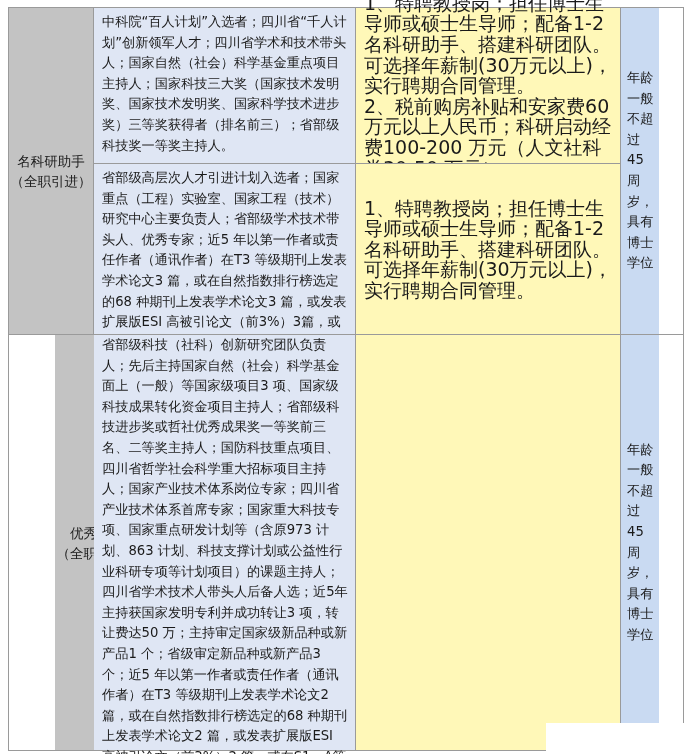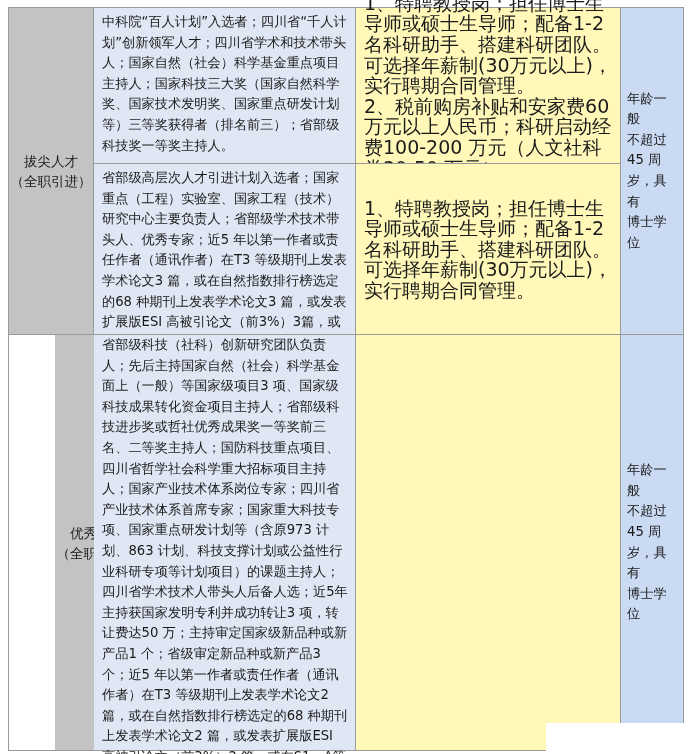--- a/index.html
+++ b/index.html
@@ -10,40 +10,40 @@
   .cell { position:absolute; box-sizing:border-box; }
   .cat { background:#c3c3c3; left:0; width:85px; display:flex; align-items:center;
          justify-content:center; text-align:center; font-size:13.5px; line-height:20px;
          border-right:1px solid #9a9a9a; }
   .cat span { display:block; }
   .req { background:#dfe6f4; left:85px; width:262px; padding:4px 6px 2px 8px;
          font-size:13.2px; line-height:20.6px; border-right:1px solid #9a9a9a; }
   .ben { background:#fff8b8; left:347px; width:265px; padding:4px 8px;
          font-size:19px; line-height:20.6px; border-right:1px solid #9a9a9a;
          display:flex; align-items:center; }
-  .age { background:#c9daf2; left:612px; width:62px; padding:0 6px;
+  .age { background:#c9daf2; left:612px; width:38px; padding:0 6px;
          font-size:13.2px; line-height:20.6px; display:flex; align-items:center; }
   .hline { position:absolute; height:1px; background:#9a9a9a; }
   .txt p { margin:0; }
   .cover { position:absolute; left:546px; top:723px; width:144px; height:31px; background:#ffffff; }
 </style>
 </head>
 <body>
 
 <div class="tbl">
 
   <div class="cell cat" style="top:0;height:326px;">
     <div>
-      <span>拔尖人才</span>
+      <span>名科研助手</span>
       <span>（全职引进）</span>
     </div>
   </div>
 
   <div class="cell req txt" style="top:0;height:155px;">
-    <p>中科院“百人计划”入选者；四川省“千人计划”创新领军人才；四川省学术和技术带头人；国家自然（社会）科学基金重点项目主持人；国家科技三大奖（国家自然科学奖、国家技术发明奖、国家重点研发计划等）三等奖获得者（排名前三）；省部级科技奖一等奖主持人。</p>
+    <p>中科院“百人计划”入选者；四川省“千人计划”创新领军人才；四川省学术和技术带头人；国家自然（社会）科学基金重点项目主持人；国家科技三大奖（国家技术发明奖、国家技术发明奖、国家科学技术进步奖）三等奖获得者（排名前三）；省部级科技奖一等奖主持人。</p>
   </div>
   <div class="cell ben txt" style="top:0;height:155px;">
     <div>
       <p>1、特聘教授岗；担任博士生导师或硕士生导师；配备1-2 名科研助手、搭建科研团队。可选择年薪制(30万元以上)，实行聘期合同管理。</p>
       <p>2、税前购房补贴和安家费60 万元以上人民币；科研启动经费100-200 万元（人文社科类30-50 万元）。</p>
     </div>
   </div>
 
   <div class="hline" style="left:85px;width:527px;top:155px;"></div>
 

